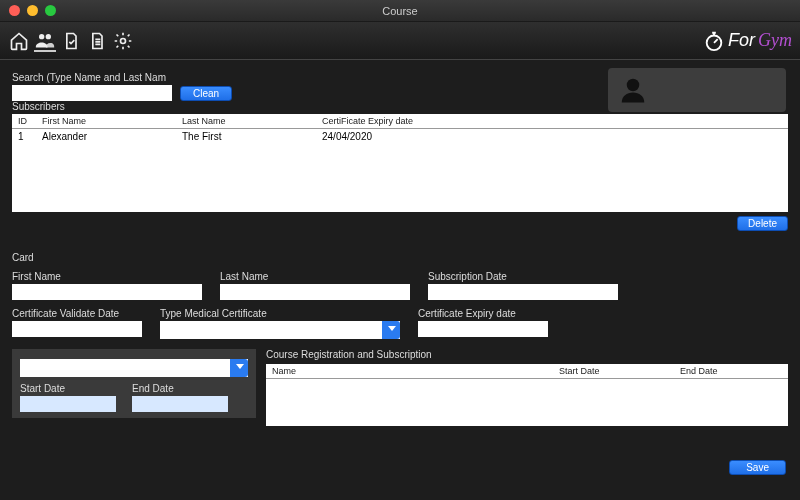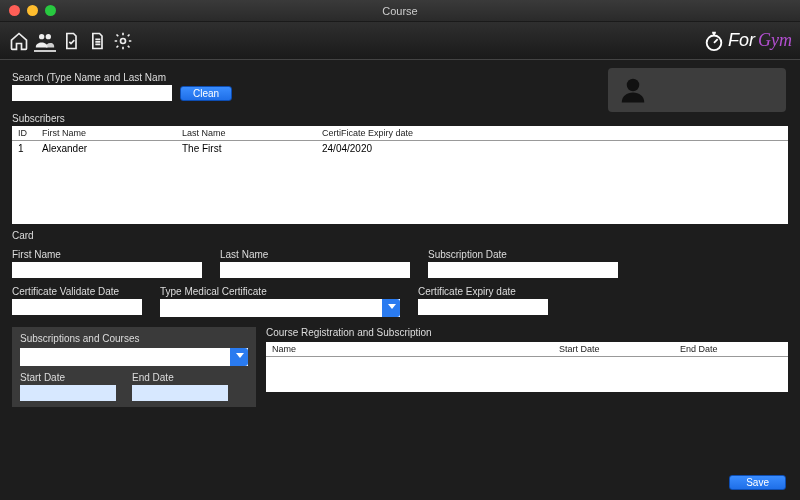--- a/index.html
+++ b/index.html
@@ -27,51 +27,51 @@
 
     .topsearch { display:flex; align-items:flex-end; gap:8px; }
     .lblcol { display:flex; flex-direction:column; gap:2px; }
     .txt { height:16px; background:#fff; border:none; font-size:10px; padding:0 3px; }
     .btn { background: linear-gradient(#3a8dff,#1f6fe8); color:#fff; border:1px solid #0d4db2; border-radius:3px; font-size:10px; padding:1px 10px; cursor:pointer; }
     .btn.small{padding:1px 12px;}
 
     .avatar-card { position:absolute; right:14px; top:8px; width:178px; height:44px; background:#3d3d3d; border-radius:4px; display:flex; align-items:center; padding-left:10px;}
     .avatar-card svg{ width:30px; height:30px; }
 
-    .section-label { margin-top:12px; font-size:10px; color:#ddd; }
+    .section-label { margin-top:0; font-size:10px; color:#ddd; }
 
     .grid { background:#fff; color:#000; margin-top:2px; height:98px; overflow:auto; font-size:10px; }
     .grid table { width:100%; border-collapse:collapse; }
     .grid th { text-align:left; font-weight:normal; background:#fff; border-bottom:1px solid #999; padding:2px 6px; color:#222; font-size:9px;}
     .grid td { padding:2px 6px; }
     .id-col{width:24px;} .fn-col{width:140px;} .ln-col{width:140px;}
 
     .right-btn-row { display:flex; justify-content:flex-end; margin-top:4px; }
 
-    .card-area { margin-top:6px; }
+    .card-area { margin-top:21px; }
     .card-row { display:flex; gap:18px; margin-top:8px; flex-wrap:wrap;}
     .field { display:flex; flex-direction:column; gap:2px; }
     .field .txt { width:190px; }
     .combo { position:relative; width:240px; height:18px; background:#fff; display:flex;}
     .combo::after{ content:""; position:absolute; right:0; top:0; width:18px; height:18px; background:#2a7bf0; border-radius:0 3px 3px 0;}
     .combo .chev { position:absolute; right:4px; top:5px; width:0;height:0; border-left:4px solid transparent; border-right:4px solid transparent; border-top:5px solid #fff; z-index:2;}
 
     .bottom-row { display:flex; gap:10px; margin-top:10px; align-items:flex-start;}
     .sub-panel { background:#3a3a3a; width:244px; padding:6px 8px 6px 8px; }
     .sub-panel .combo{ width:228px; margin-top:4px;}
     .sub-dates { display:flex; gap:16px; margin-top:6px;}
     .sub-dates .txt{ width:96px; background:#d7e8ff;}
     .sub-panel .addrow{ display:flex; justify-content:flex-end; margin-top:4px;}
 
     .course-panel { flex:1; }
-    .course-grid { background:#fff; color:#000; height:50px; margin-top:4px;}
+    .course-grid { background:#fff; color:#000; height:62px; margin-top:4px;}
     .course-grid table{width:100%; border-collapse:collapse;}
     .course-grid th{ text-align:left; font-weight:normal; border-bottom:1px solid #999; padding:2px 6px; font-size:9px; color:#222;}
 
-    .save-row { position:absolute; right:14px; bottom:10px; }
+    .save-row { position:absolute; right:14px; bottom:25px; }
   </style>
 </head>
 <body>
 
 <div class="titlebar">
   <div class="traffic">
     <span class="t-red"></span>
     <span class="t-yel"></span>
     <span class="t-grn"></span>
   </div>
@@ -153,20 +153,23 @@
       <tbody>
         <tr>
           <td>1</td>
           <td>Alexander</td>
           <td>The First</td>
           <td>24/04/2020</td>
         </tr>
       </tbody>
     </table>
   </div>
+  <div class="right-btn-row">
+    <button class="btn">Delete</button>
+  </div>
 
   <div class="card-area">
     <div>Card</div>
 
     <div class="card-row">
       <div class="field">
         <span>First Name</span>
         <input class="txt" value="" style="">
       </div>
       <div class="field">
@@ -191,21 +194,20 @@
           </div>
       </div>
       <div class="field">
         <span>Certificate Expiry date</span>
         <input class="txt" style="width: 130px;" value="">
       </div>
     </div>
 
     <div class="bottom-row">
       <div class="sub-panel">
-        <div>Subscriptions and Courses</div>
         <div class="combo">
             <span class="chev"></span>
           </div>
         <div class="sub-dates">
           <div class="field">
             <span>Start Date</span>
             <input class="txt" value="" style="">
           </div>
           <div class="field">
             <span>End Date</span>

